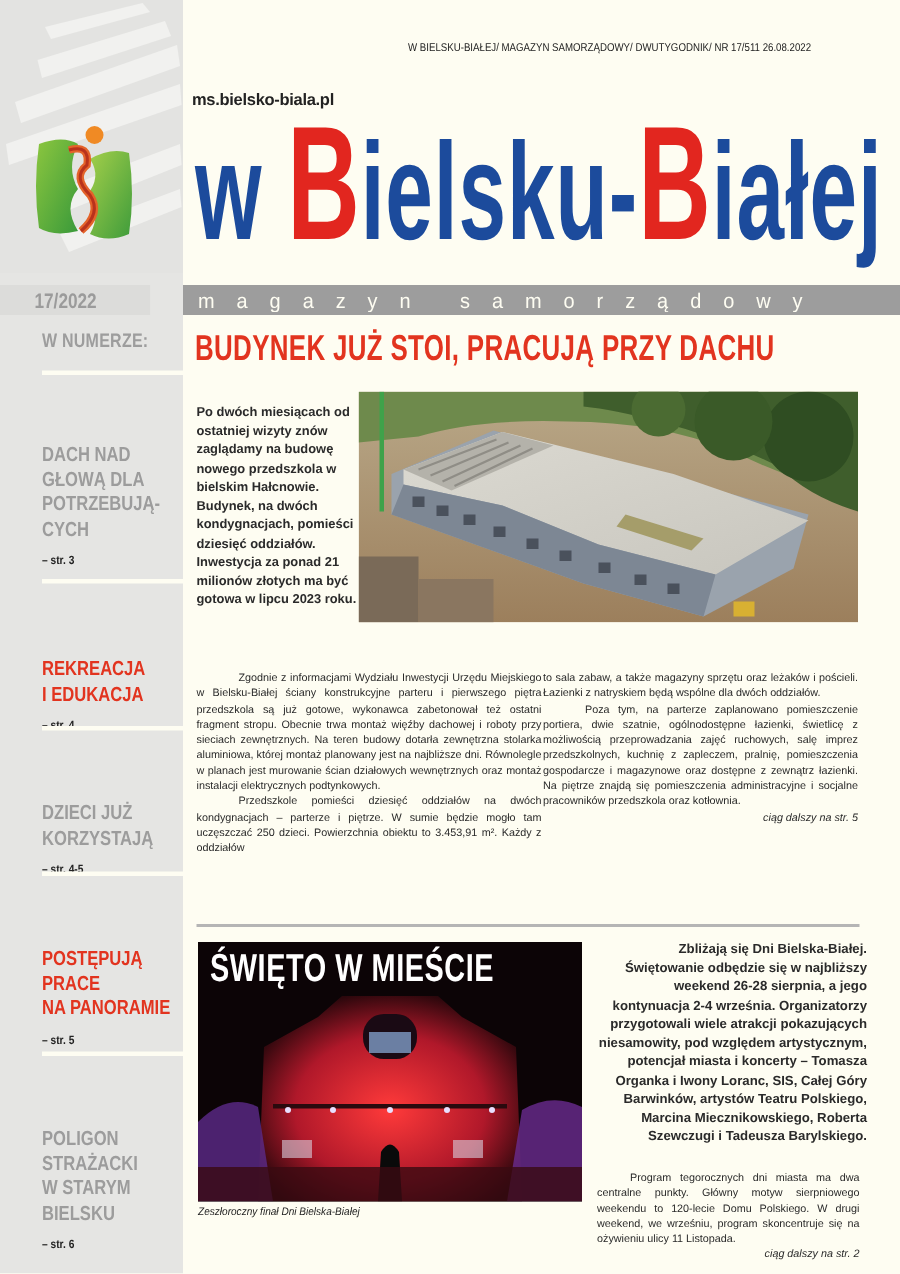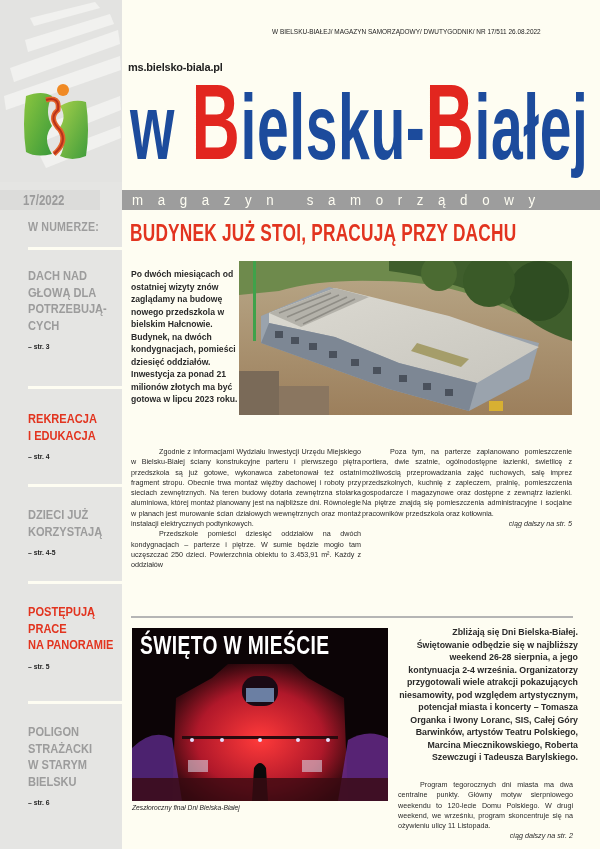--- a/index.html
+++ b/index.html
@@ -34,21 +34,21 @@
   }
   .innum {
     position: absolute; left: 28px; top: 219px; font-weight: bold; font-size: 13px;
     color: #9d9d9d; letter-spacing: 0.2px;
     transform: scaleX(0.82); transform-origin: left center;
     white-space: nowrap;
   }
   .toc-sep {
     position: absolute; left: 28px; width: 94px; height: 3px; background: #fefdf2;
   }
-  .toc-item { position: absolute; left: 28px; width: 94px; }
+  .toc-item { position: absolute; left: 28px; width: 94px; margin-top: 27px; }
   .toc-title {
     font-weight: bold; font-size: 13.5px; line-height: 16.5px;
     color: #9c9c9c; text-transform: uppercase;
     transform: scaleX(0.82); transform-origin: left top;
     white-space: nowrap;
   }
   .toc-title.red { color: #e2341f; }
   .toc-page {
     font-weight: bold; font-size: 8px; color: #222; margin-top: 8px;
     transform: scaleX(0.85); transform-origin: left top;
@@ -276,20 +276,21 @@
     </g>
     <rect x="250" y="140" width="14" height="10" fill="#d8b032"></rect>
   </svg>
 </div>
 
 <div class="col col1">
   <p>Zgodnie z informacjami Wydziału Inwestycji Urzędu Miejskiego w Bielsku-Białej ściany konstrukcyjne parteru i pierwszego piętra przedszkola są już gotowe, wykonawca zabetonował też ostatni fragment stropu. Obecnie trwa montaż więźby dachowej i roboty przy sieciach zewnętrznych. Na teren budowy dotarła zewnętrzna stolarka aluminiowa, której montaż planowany jest na najbliższe dni. Równolegle w planach jest murowanie ścian działowych wewnętrznych oraz montaż instalacji elektrycznych podtynkowych.</p>
   <p>Przedszkole pomieści dziesięć oddziałów na dwóch kondygnacjach – parterze i piętrze. W sumie będzie mogło tam uczęszczać 250 dzieci. Powierzchnia obiektu to 3.453,91 m². Każdy z oddziałów</p>
 </div>
 <div class="col col2">
+  <p class="noindent">to sala zabaw, a także magazyny sprzętu oraz leżaków i pościeli. Łazienki z natryskiem będą wspólne dla dwóch oddziałów.</p>
   <p>Poza tym, na parterze zaplanowano pomieszczenie portiera, dwie szatnie, ogólnodostępne łazienki, świetlicę z możliwością przeprowadzania zajęć ruchowych, salę imprez przedszkolnych, kuchnię z zapleczem, pralnię, pomieszczenia gospodarcze i magazynowe oraz dostępne z zewnątrz łazienki. Na piętrze znajdą się pomieszczenia administracyjne i socjalne pracowników przedszkola oraz kotłownia.</p>
   <span class="cont">ciąg dalszy na str. 5</span>
 </div>
 
 <div class="divider"></div>
 
 <div class="photo-event">
   <svg width="256" height="173" viewBox="0 0 256 173">
     <defs>
       <radialGradient id="glow" cx="0.5" cy="0.55" r="0.6">

